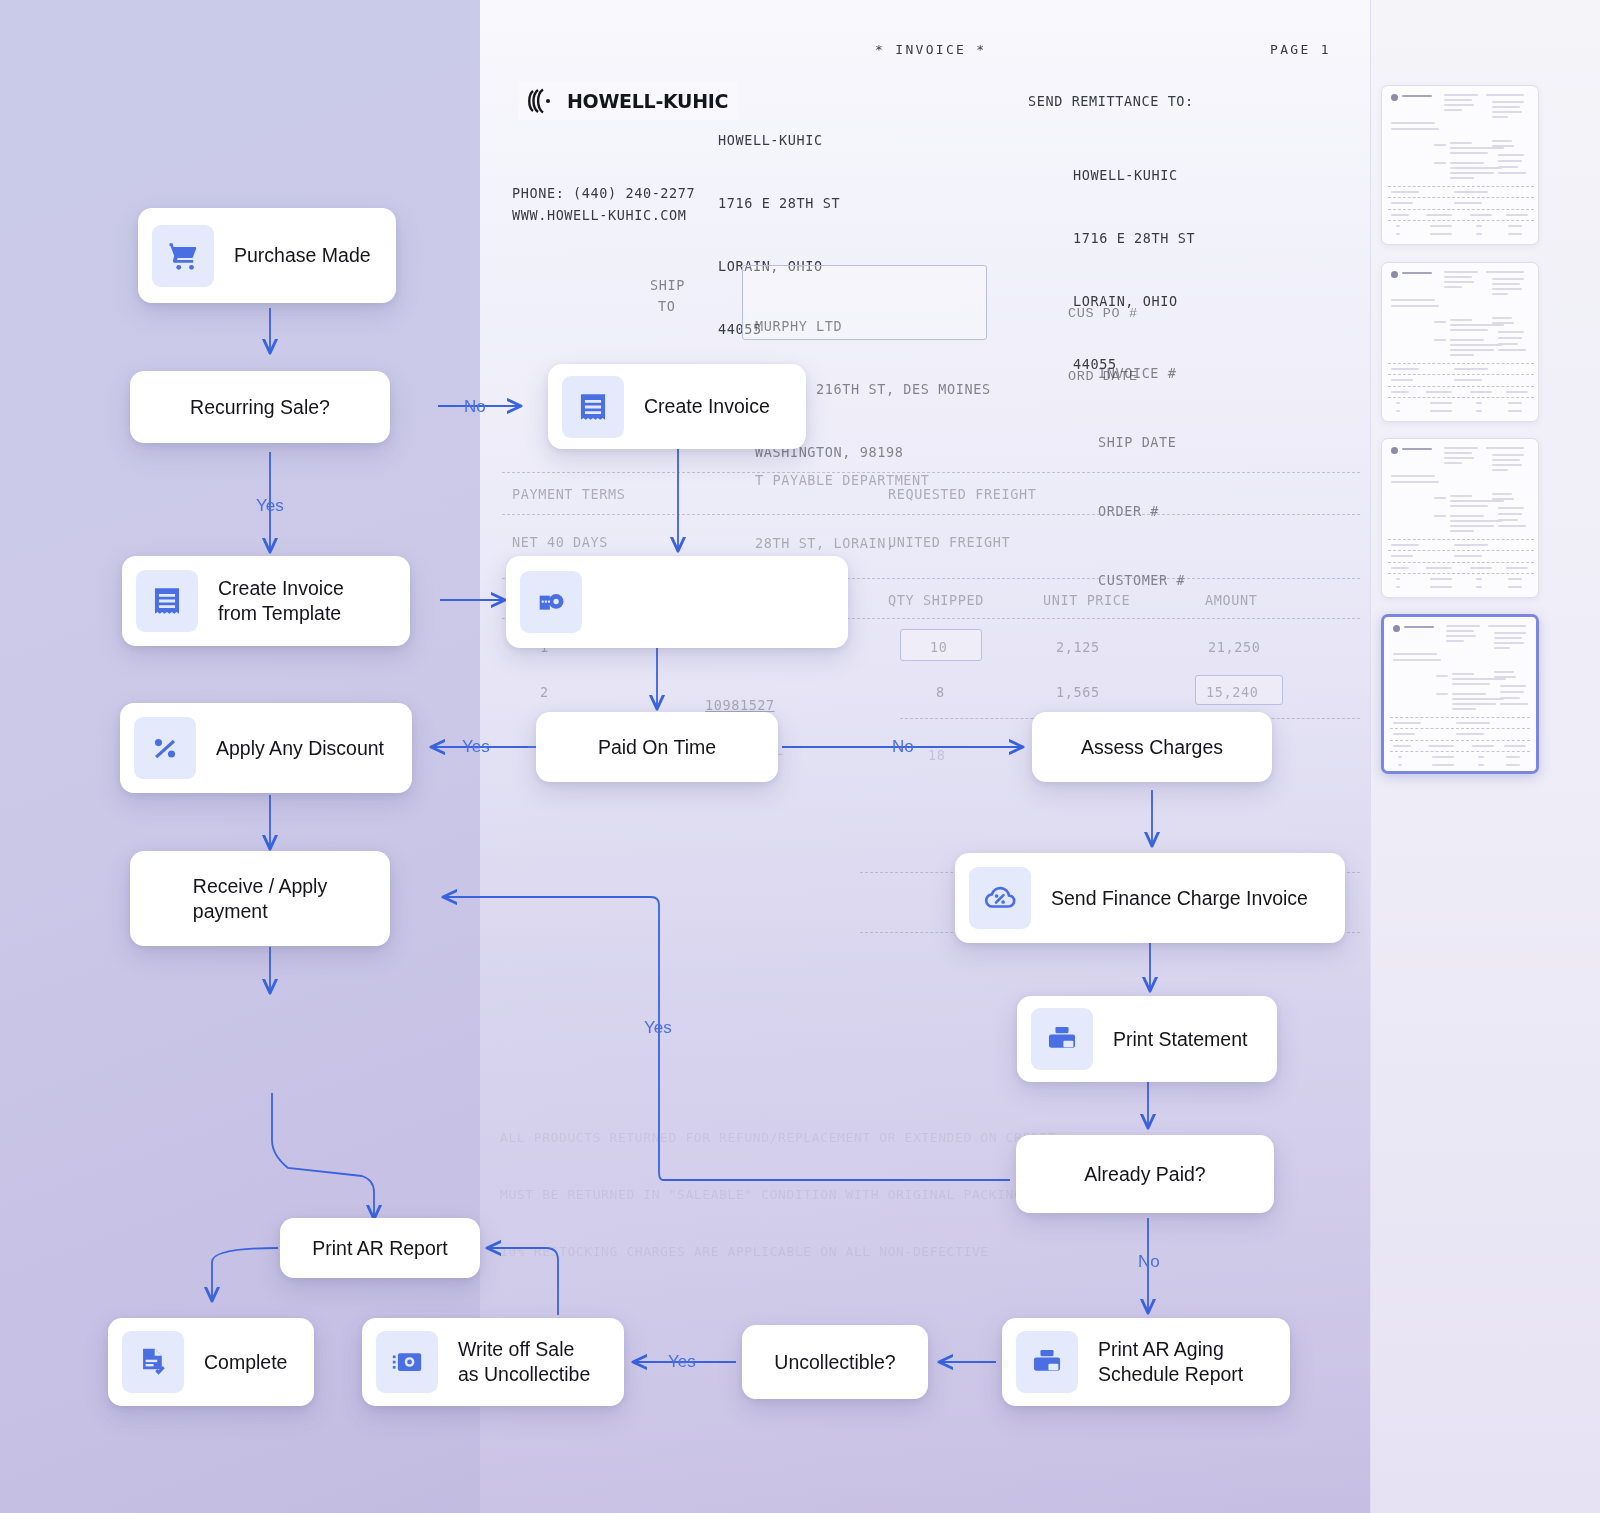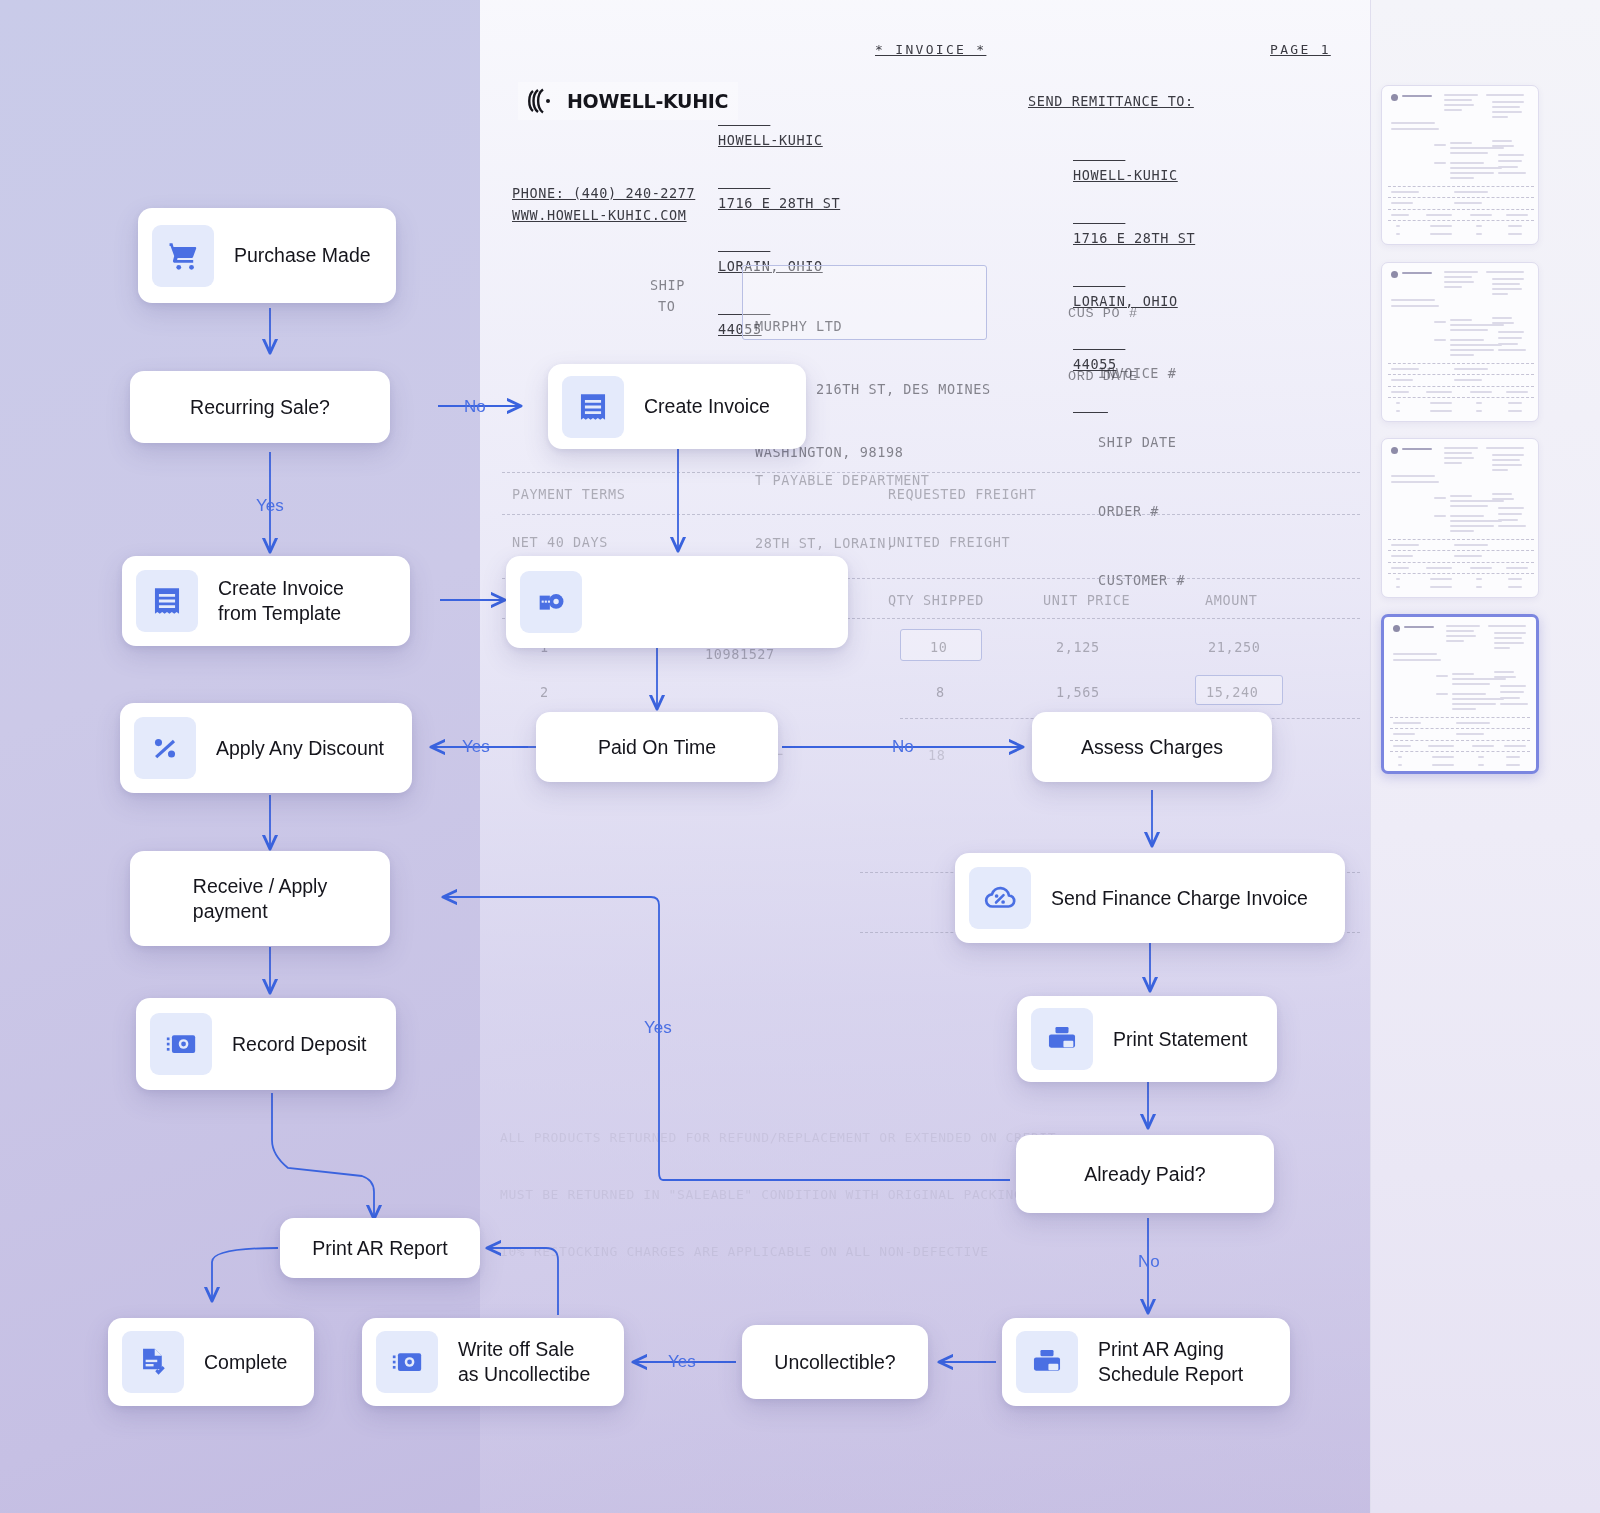--- a/index.html
+++ b/index.html
@@ -19,21 +19,21 @@
   #doc-layer {
     position: absolute;
     left: 480px; top: 0px;
     width: 890px; height: 1513px;
     background: linear-gradient(180deg, rgba(249,249,253,0.98) 0%, rgba(240,239,250,0.85) 38%, rgba(226,223,244,0.62) 66%, rgba(214,208,236,0.35) 100%);
     color: #2b2b33;
     font-family: "DejaVu Sans Mono", "Liberation Mono", monospace;
     font-size: 13.5px;
     letter-spacing: 0.6px;
   }
-  .doc-fade-1 { opacity: 0.92; text-decoration: underline; }
+  .doc-fade-1 { opacity: 0.92; }
   .doc-fade-2 { opacity: 0.55; }
   .doc-fade-3 { opacity: 0.33; }
   .doc-fade-4 { opacity: 0.17; }
   .doc-fade-5 { opacity: 0.07; }
 
   .abs { position: absolute; }
   .doc-ttl { font-size: 13px; letter-spacing: 2.3px; }
   .doc-line { line-height: 21px; white-space: pre; }
 
   #logo-wrap { position:absolute; left:38px; top:82px; display:flex; align-items:center; gap:9px;
@@ -173,21 +173,21 @@
     <div class="dash-rule doc-fade-3" style="left:22px; top:618px; width:858px;"></div>
 
     <div class="cell-box" style="left:420px; top:629px; width:82px; height:32px;"></div>
     <div class="abs doc-line doc-fade-3" style="left:60px; top:637px;">1</div>
     <div class="abs doc-line doc-fade-3" style="left:450px; top:637px;">10</div>
     <div class="abs doc-line doc-fade-3" style="left:576px; top:637px;">2,125</div>
     <div class="abs doc-line doc-fade-3" style="left:728px; top:637px;">21,250</div>
 
     <div class="cell-box" style="left:715px; top:675px; width:88px; height:30px;"></div>
     <div class="abs doc-line doc-fade-3" style="left:60px; top:682px;">2</div>
-    <div class="abs doc-line doc-fade-3" style="left:225px; top:644px;">10981527</div>
+    <div class="abs doc-line doc-fade-3" style="left:225px; top:695px;text-decoration:underline;">10981527</div>
     <div class="abs doc-line doc-fade-3" style="left:456px; top:682px;">8</div>
     <div class="abs doc-line doc-fade-3" style="left:576px; top:682px;">1,565</div>
     <div class="abs doc-line doc-fade-3" style="left:726px; top:682px;">15,240</div>
 
     <div class="dash-rule doc-fade-4" style="left:420px; top:718px; width:460px;"></div>
     <div class="abs doc-line doc-fade-4" style="left:295px; top:740px;">L</div>
     <div class="abs doc-line doc-fade-4" style="left:448px; top:745px;">18</div>
 
     <div class="dash-rule doc-fade-4" style="left:380px; top:872px; width:500px;"></div>
     <div class="dash-rule doc-fade-5" style="left:380px; top:932px; width:500px;"></div>
@@ -347,33 +347,20 @@
       <svg viewBox="0 0 24 24">
           <path d="M18.3 10.1A6.2 6.2 0 0 0 6.3 9.4 4.3 4.3 0 0 0 6.8 18h11a3.9 3.9 0 0 0 .5-7.9z" fill="none" stroke="#4a6fe3" stroke-width="1.9"></path>
           <path d="M9.2 15.2l5.3-5.2" stroke="#4a6fe3" stroke-width="1.8" fill="none" stroke-linecap="round"></path>
           <circle cx="9.6" cy="10.6" r="1.3"></circle>
           <circle cx="14.2" cy="14.8" r="1.3"></circle>
         </svg>
     </span>
     <span class="lbl">Send Finance Charge Invoice</span>
   </div>
 
-  <div class="node" style="left:136px; top:998px; width:260px; height:92px;">
-    <span class="ico">
-      <svg viewBox="0 0 24 24">
-          <rect x="2" y="7.4" width="1.9" height="1.9"></rect>
-          <rect x="2" y="11.1" width="1.9" height="1.9"></rect>
-          <rect x="2" y="14.8" width="1.9" height="1.9"></rect>
-          <rect x="5.6" y="5.8" width="16.4" height="12.5" rx="1.4"></rect>
-          <circle cx="13.8" cy="12" r="3.4" fill="#e4eafb"></circle>
-          <circle cx="13.8" cy="12" r="1.7"></circle>
-        </svg>
-    </span>
-    <span class="lbl">Record Deposit</span>
-  </div>
 
   <div class="node" style="left:1017px; top:996px; width:260px; height:86px;">
     <span class="ico">
       <svg viewBox="0 0 24 24">
           <rect x="7.4" y="3.6" width="9.2" height="4.3" rx="0.8"></rect>
           <rect x="2.8" y="8.8" width="18.4" height="9.3" rx="1.5"></rect>
           <rect x="13" y="13.2" width="7" height="4.6" rx="0.7" fill="#e4eafb"></rect>
         </svg>
     </span>
     <span class="lbl">Print Statement</span>

